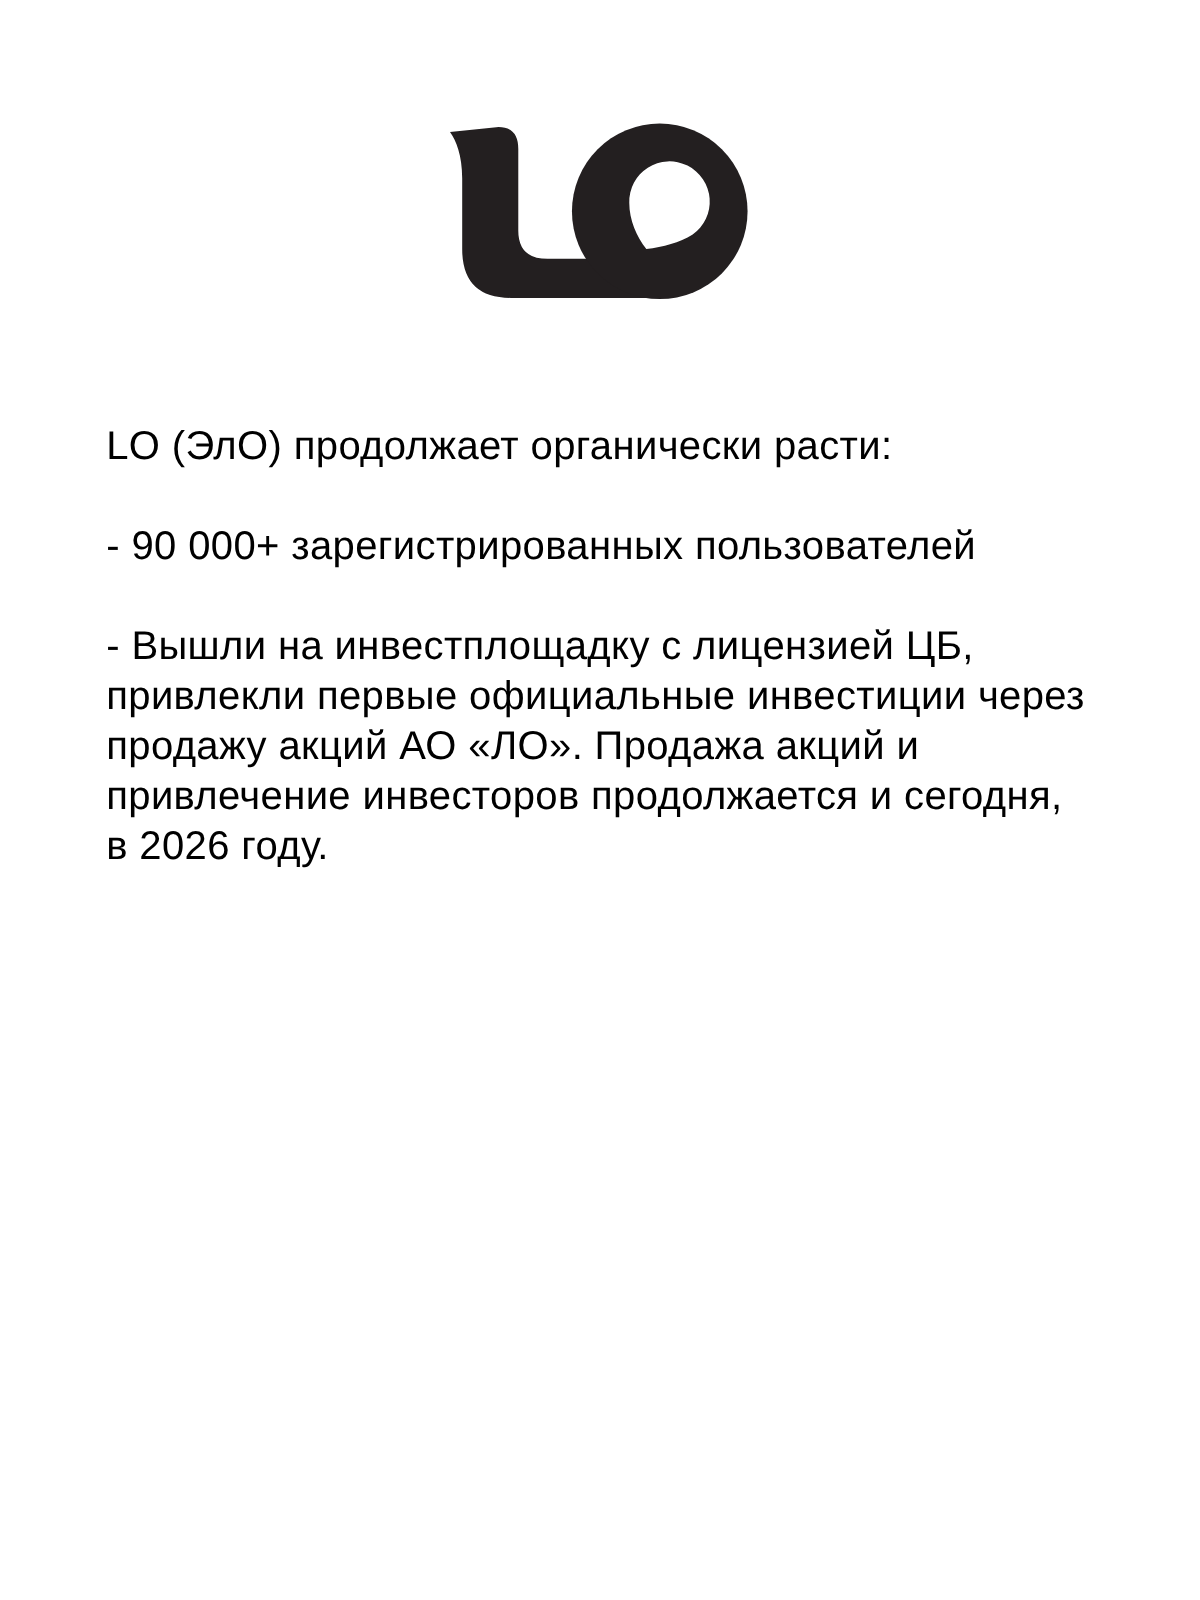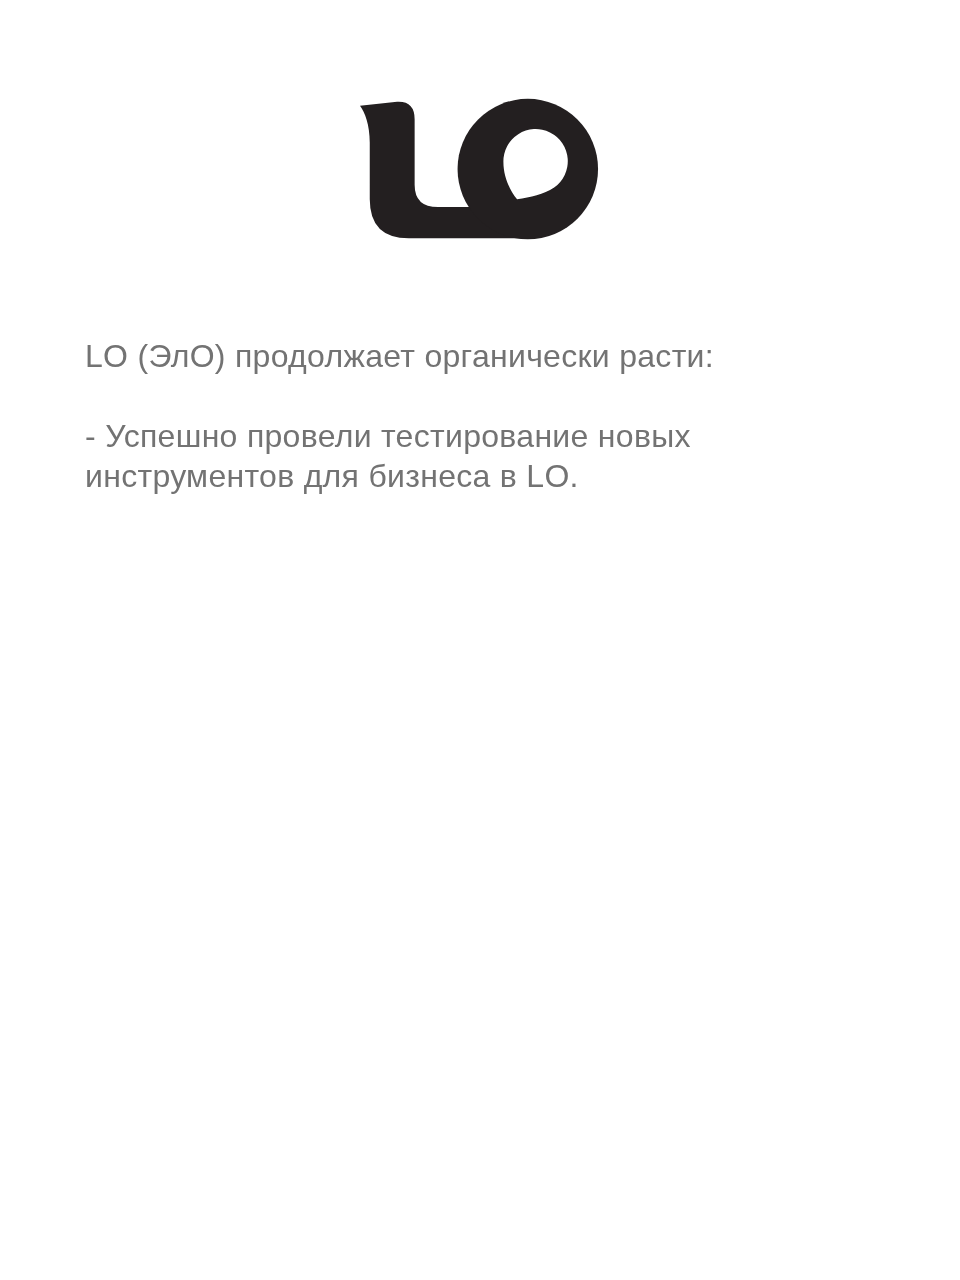--- a/index.html
+++ b/index.html
@@ -20,21 +20,21 @@
     height: 150px;
     margin: 96px auto 0 auto;
   }
   .logo-wrap svg {
     display: block;
     width: 100%;
     height: 100%;
   }
   .text-block {
     margin: 90px 85px 0 85px;
-    color: #737373;
+    color: #000000;
     font-size: 32px;
     line-height: 40px;
     letter-spacing: 0.3px;
   }
   .text-block p {
     white-space: pre-line;
     margin: 0 0 40px 0;
   }
 </style>
 </head>
@@ -48,17 +48,21 @@
       <path d="M0 8 L38 4 Q56 3 56 22 L56 89 Q56 112 80 112 L176 112 L176 144 L50 144 Q10 144 10 104 L10 46 C10 27 5 15 0 8 Z" fill="#231f20"></path>
 
       <circle cx="172" cy="73" r="72" fill="#231f20"></circle>
 
       <path d="M161 104 C153 94 147 80 147 66 A33 33 0 1 1 199 92 C188 99 175 102 161 104 Z" fill="#ffffff"></path>
     </svg>
   </div>
 
   <div class="text-block">
     <p>LO (ЭлО) продолжает органически расти:</p>
-    <p>- Успешно провели тестирование новых
-инструментов для бизнеса в LO.</p>
+    <p>- 90 000+ зарегистрированных пользователей</p>
+    <p>- Вышли на инвестплощадку с лицензией ЦБ,
+привлекли первые официальные инвестиции через
+продажу акций АО «ЛО». Продажа акций и
+привлечение инвесторов продолжается и сегодня,
+в 2026 году.</p>
   </div>
 
 </div>
 
 </body></html>

